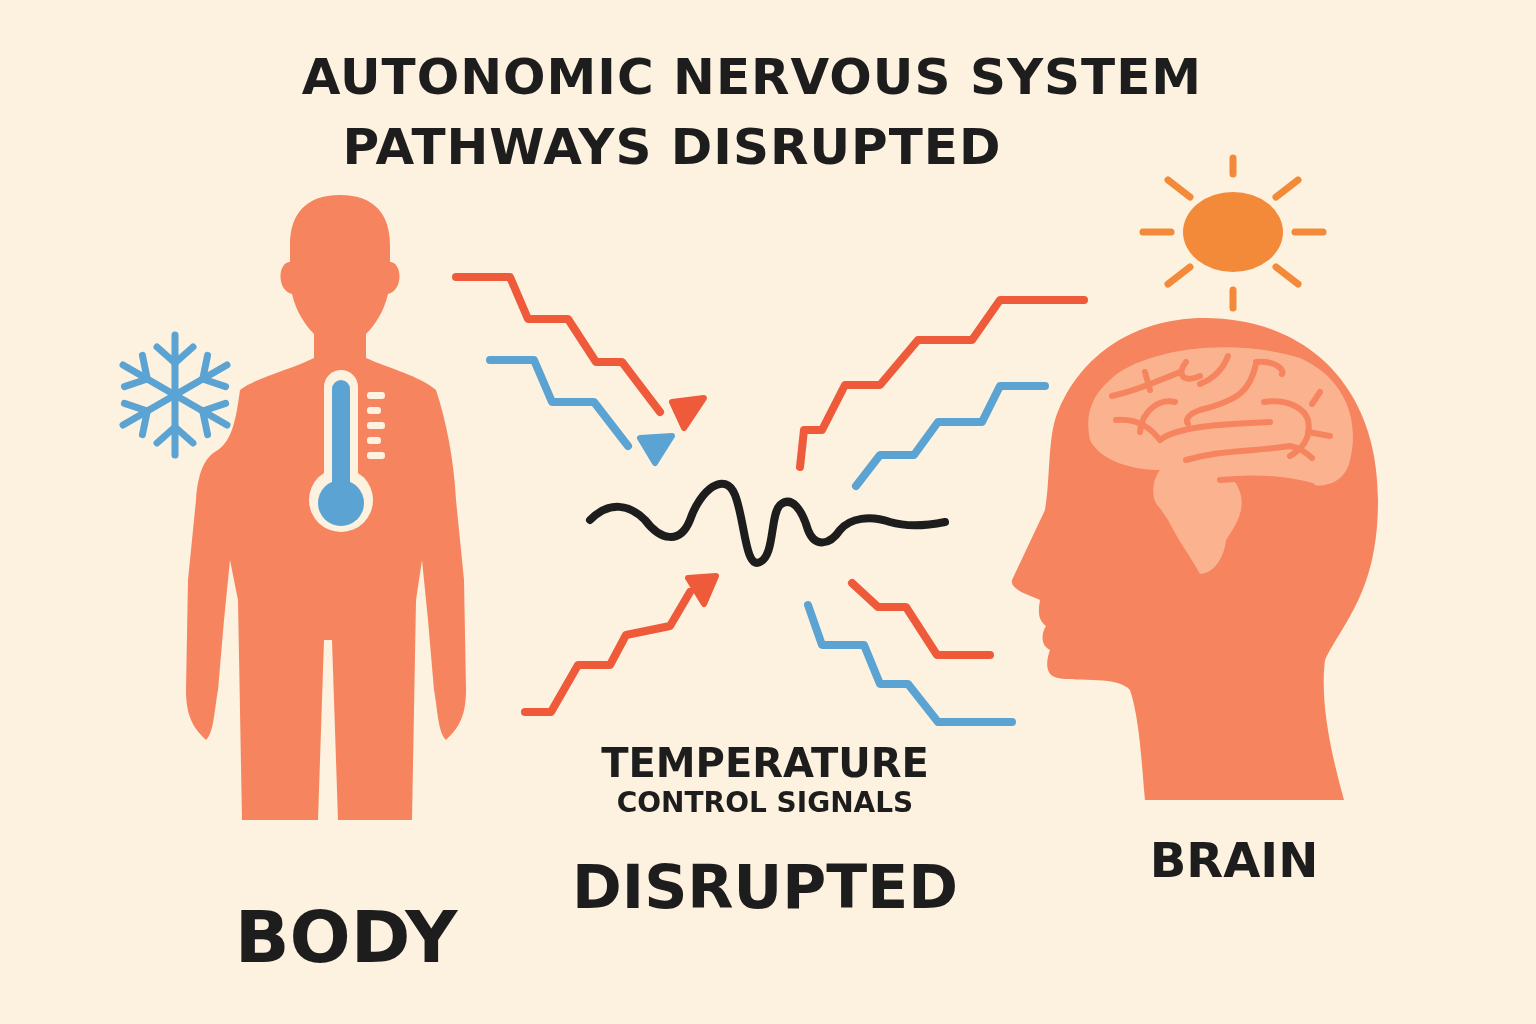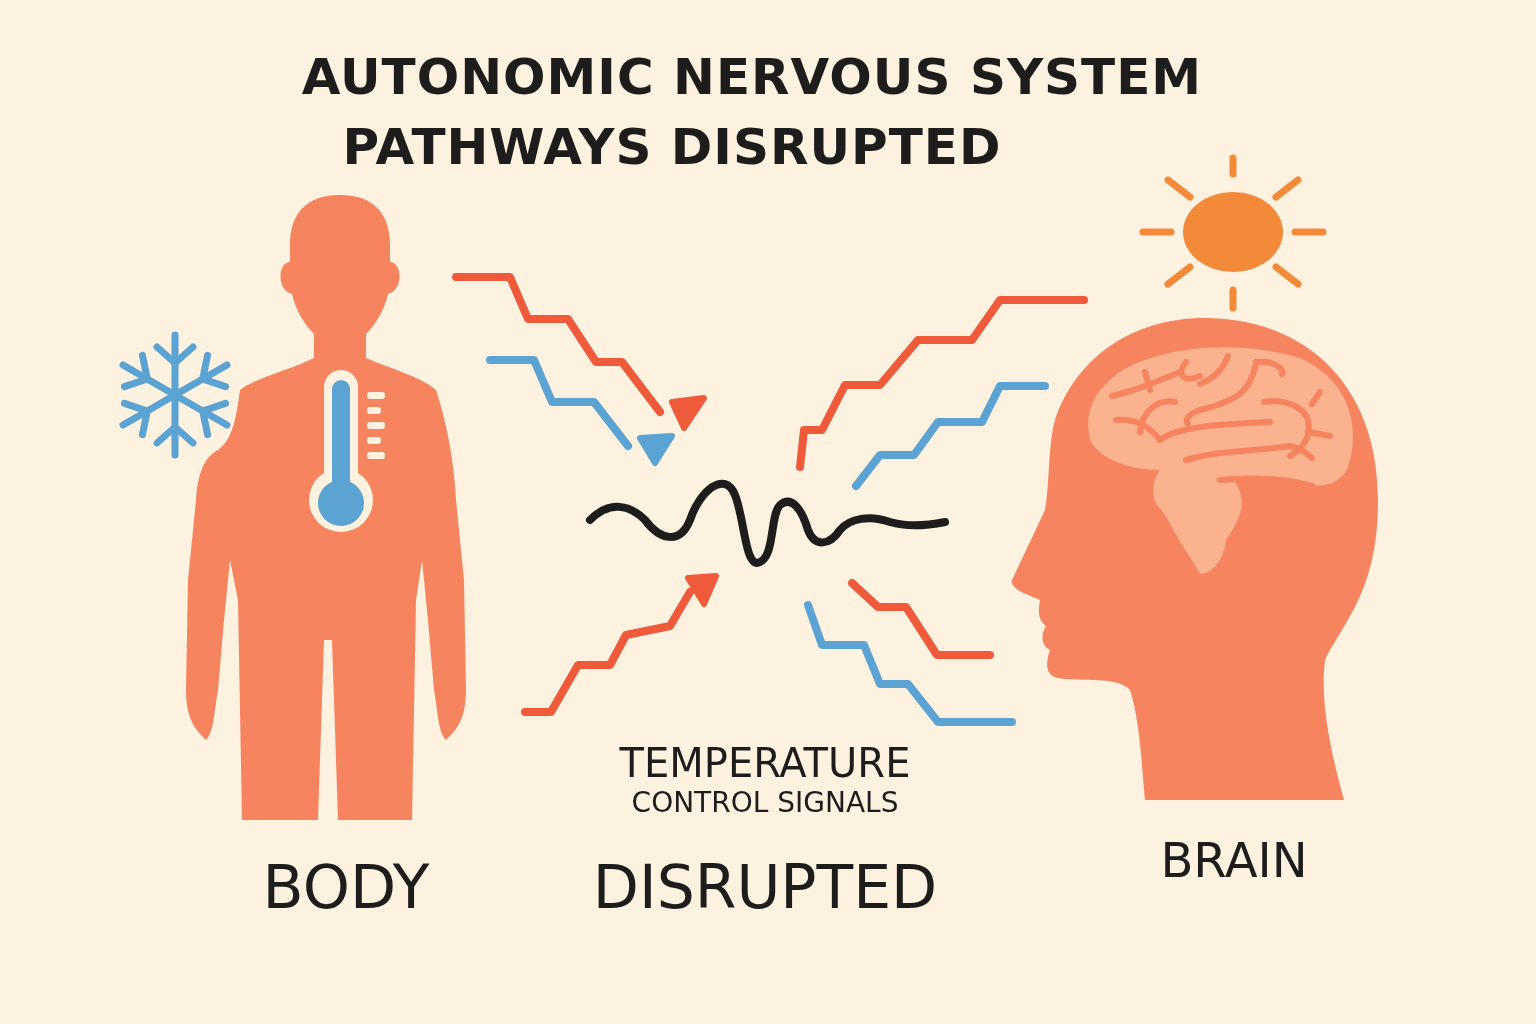--- a/index.html
+++ b/index.html
@@ -1,24 +1,24 @@
 <!DOCTYPE html>
 <html><head>
 <meta charset="utf-8">
 <style>
   html, body { margin:0; padding:0; }
   body { width:1536px; height:1024px; background:#fdf1df; overflow:hidden; position:relative; font-family:"DejaVu Sans", sans-serif; }
   .title { position:absolute; left:0; width:1536px; text-align:center; font-weight:bold; color:#1d1d1d; letter-spacing:1px; }
   .t1 { top:48px; font-size:50px; left:-16px; }
   .t2 { top:118px; font-size:50px; left:-96px; }
   svg.art { position:absolute; left:0; top:0; }
-  .label { position:absolute; font-weight:normal; color:#1d1d1d; text-align:center; }
+  .label { position:absolute; font-weight:bold; color:#1d1d1d; text-align:center; }
   .mid1 { top:740px; left:520px; width:490px; font-size:40px; }
   .mid2 { top:786px; left:520px; width:490px; font-size:28px; }
-  .body-lbl { top:852px; left:226px; width:240px; font-size:60px; }
+  .body-lbl { top:895px; left:226px; width:240px; font-size:72px; }
   .scr-lbl { top:852px; left:520px; width:490px; font-size:60px; }
   .brain-lbl { top:832px; left:1104px; width:260px; font-size:48px; }
 </style>
 </head>
 <body>
 
 <div class="title t1">AUTONOMIC NERVOUS SYSTEM</div>
 <div class="title t2">PATHWAYS DISRUPTED</div>
 
 <svg class="art" width="1536" height="1024" viewBox="0 0 1536 1024">

